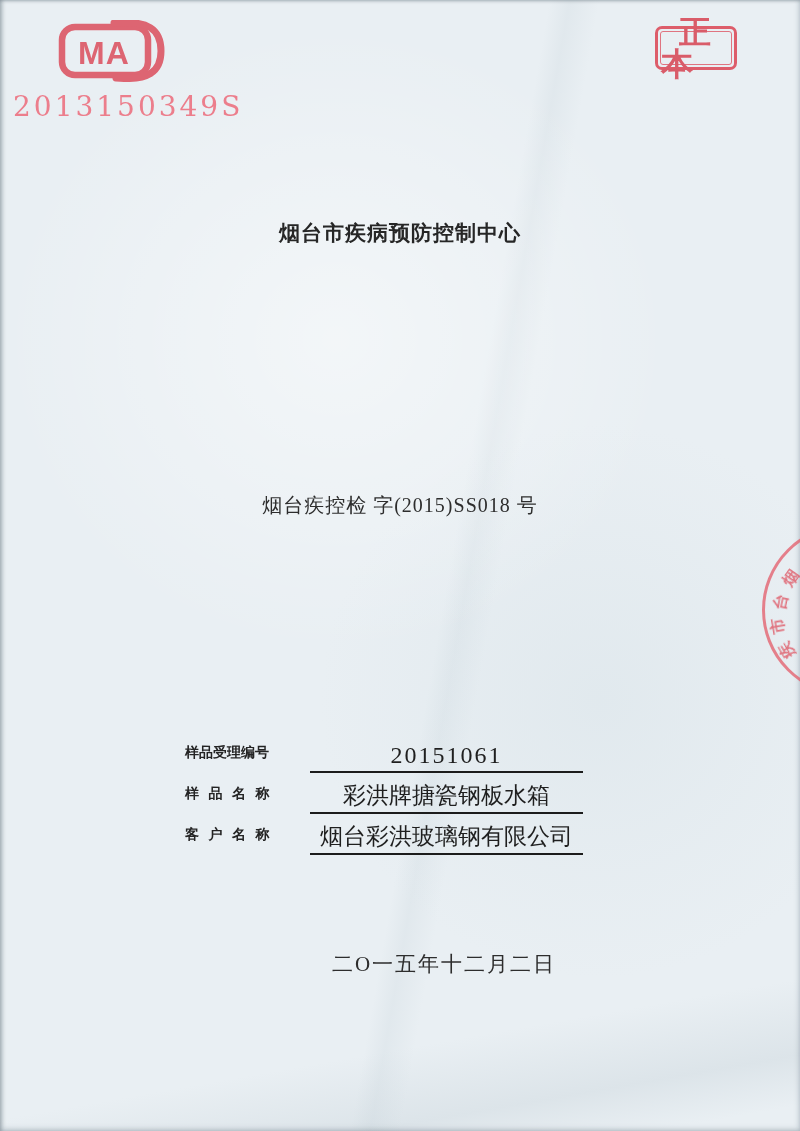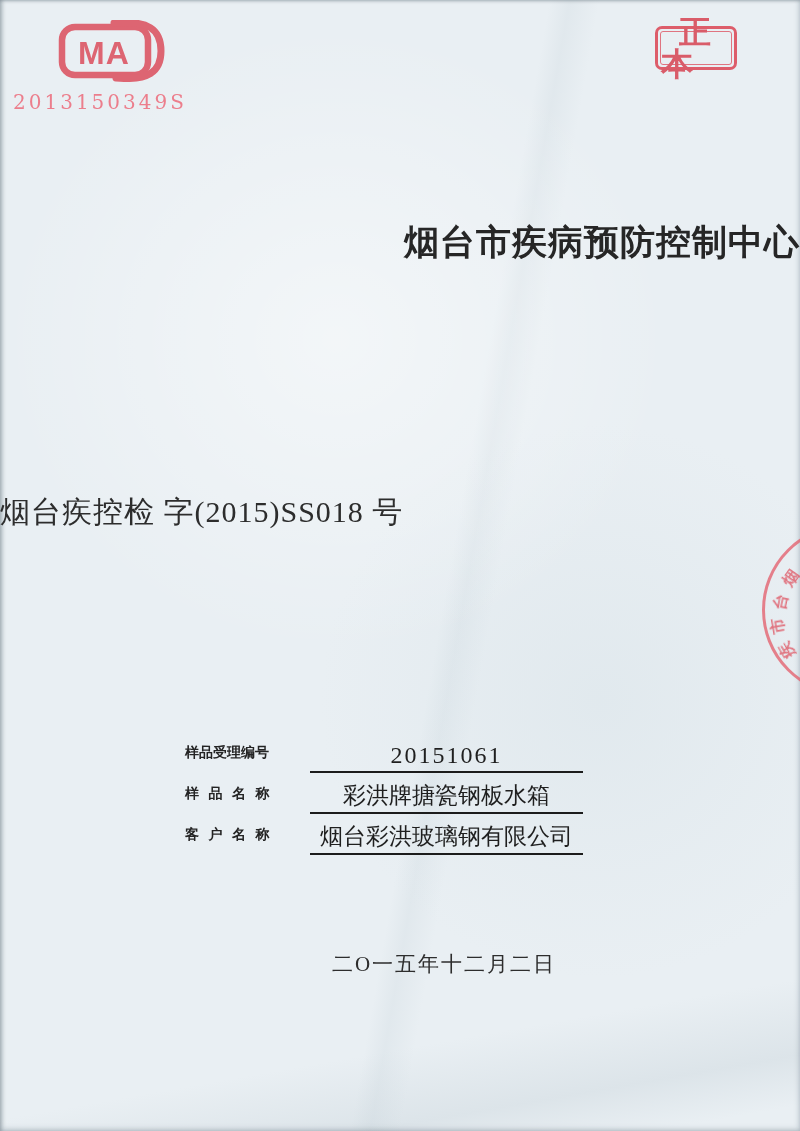--- a/index.html
+++ b/index.html
@@ -22,21 +22,21 @@
     font-family:"Liberation Serif","DejaVu Serif",serif;
     color:#2b2b2b;
   }
 
   
   .cma-stamp{position:absolute;left:58px;top:20px;width:110px;height:62px;color:#dd5a68;opacity:.92;}
   .cma-stamp svg{width:100%;height:100%;}
   .cma-number{
     position:absolute;left:13px;top:90px;
     font-family:"DejaVu Serif","Liberation Serif",serif;
-    font-size:20px;letter-spacing:3px;color:#ec7e8c;
+    font-size:28px;letter-spacing:3px;color:#ec7e8c;
     font-weight:400;
   }
 
   
   .original-stamp{
     position:absolute;left:655px;top:26px;width:82px;height:44px;
     border:3px solid #dd515f;border-radius:7px;
     box-sizing:border-box;opacity:.92;
     display:flex;align-items:center;justify-content:center;
   }
@@ -45,31 +45,31 @@
     display:flex;align-items:center;justify-content:center;
   }
   .original-stamp .txt{
     color:#d8505e;font-size:32px;font-weight:700;
     letter-spacing:18px;text-indent:18px;line-height:1;
   }
 
   
   .org-title{
     position:absolute;left:0;top:219px;width:100%;
-    text-align:right;font-size:35px;font-weight:600;
+    text-align:center;font-size:21px;font-weight:600;
     letter-spacing:1px;color:#262626;
   }
   .report-title{
     position:absolute;left:0;top:362px;width:100%;margin:0;
     text-align:center;font-size:66px;font-weight:700;
     letter-spacing:69px;text-indent:69px;color:#2a2a2a;line-height:1.05;
   }
   .doc-number{
     position:absolute;left:0;top:492px;width:100%;
-    font-size:30px;letter-spacing:1px;color:#2d2d2d;
+    text-align:center;font-size:20px;letter-spacing:1px;color:#2d2d2d;
   }
 
   
   .seal-ring{
     position:absolute;left:762px;top:524px;width:172px;height:172px;
     border:3.5px solid rgba(227,85,99,.72);border-radius:50%;
     box-sizing:border-box;
   }
   .seal-char{
     position:absolute;width:20px;height:20px;line-height:20px;text-align:center;

